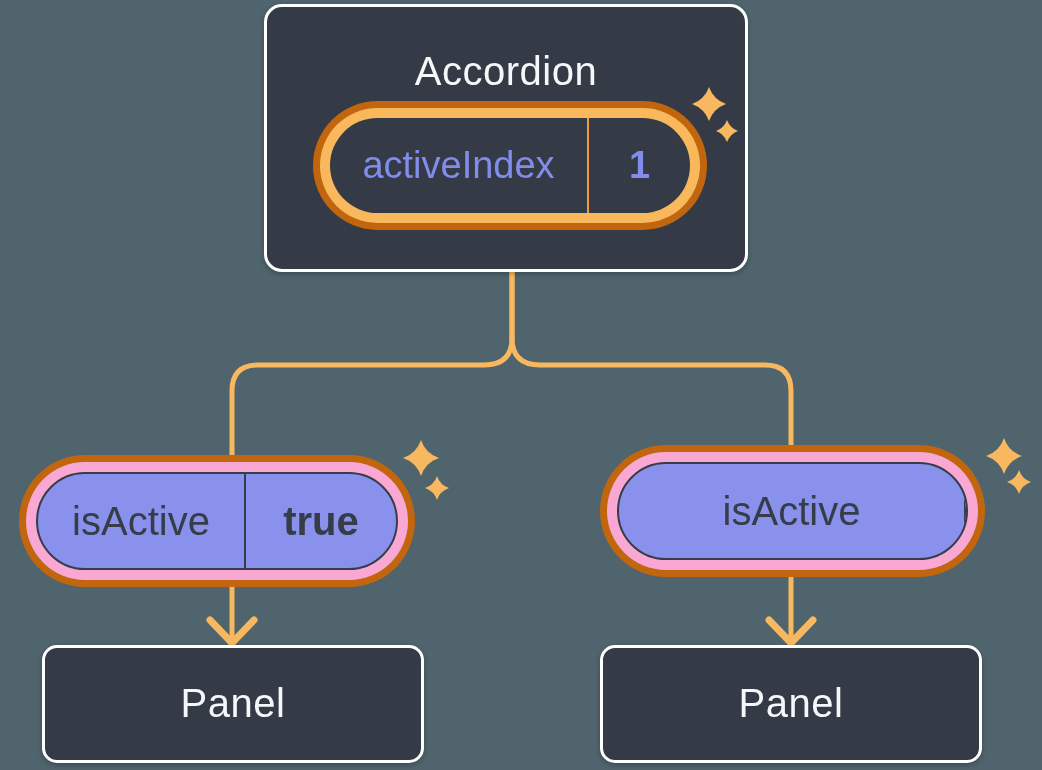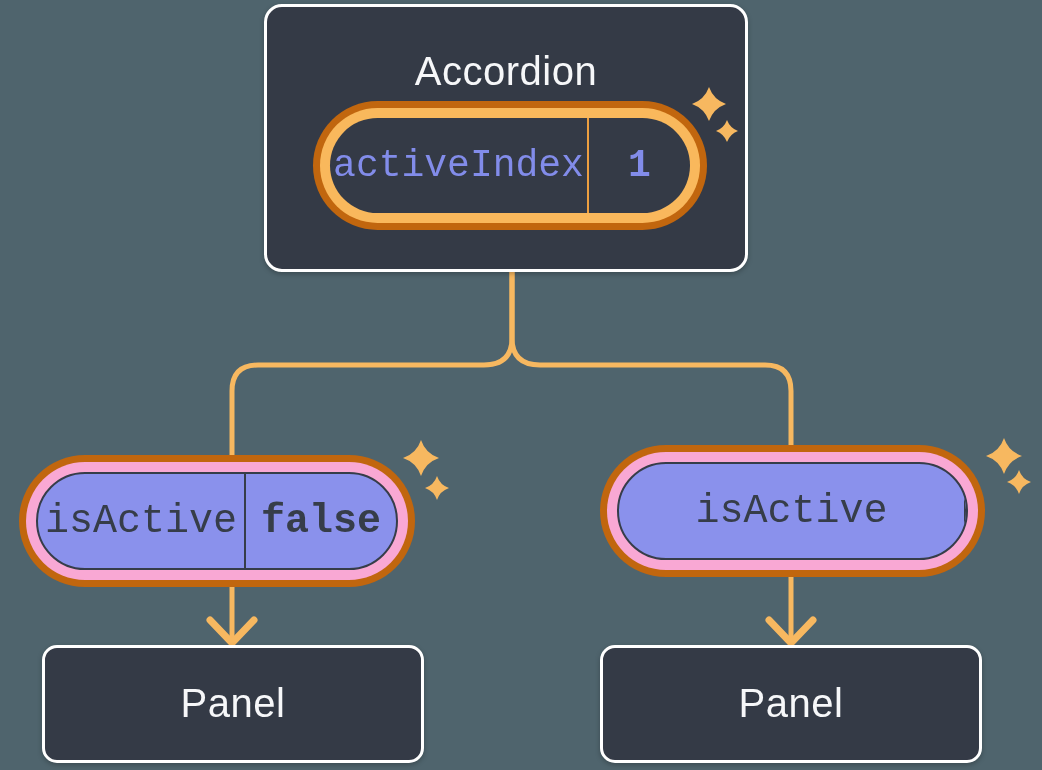--- a/index.html
+++ b/index.html
@@ -71,21 +71,20 @@
     height: 100%;
     border-radius: 999px;
     display: flex;
     align-items: stretch;
     overflow: hidden;
   }
   .pill-label, .pill-value {
     display: flex;
     align-items: center;
     justify-content: center;
-    font-family: Liberation Mono, monospace;
   }
   .pill-label { flex: 1; }
   .pill-value { font-weight: 700; }
   .pill-divider { width: 2px; }
 
   
   .pill--state { left: 313px; top: 101px; width: 394px; height: 129px; }
   .pill--state .pill-mid   { background: #F9B85C; }
   .pill--state .pill-inner { background: #343A46; color: #828CEA; font-size: 38px; }
   .pill--state .pill-divider { background: #ED9F40; }
@@ -132,21 +131,21 @@
         <div class="pill-value">1</div>
       </div>
     </div>
   </div>
 
   <div class="pill pill--prop pill--prop-left">
     <div class="pill-mid">
       <div class="pill-inner">
         <div class="pill-label">isActive</div>
         <div class="pill-divider"></div>
-        <div class="pill-value">false</div>
+        <div class="pill-value">true</div>
       </div>
     </div>
   </div>
 
   <div class="pill pill--prop pill--prop-right">
     <div class="pill-mid">
       <div class="pill-inner">
         <div class="pill-label">isActive</div>
         <div class="pill-divider"></div>
       </div>

